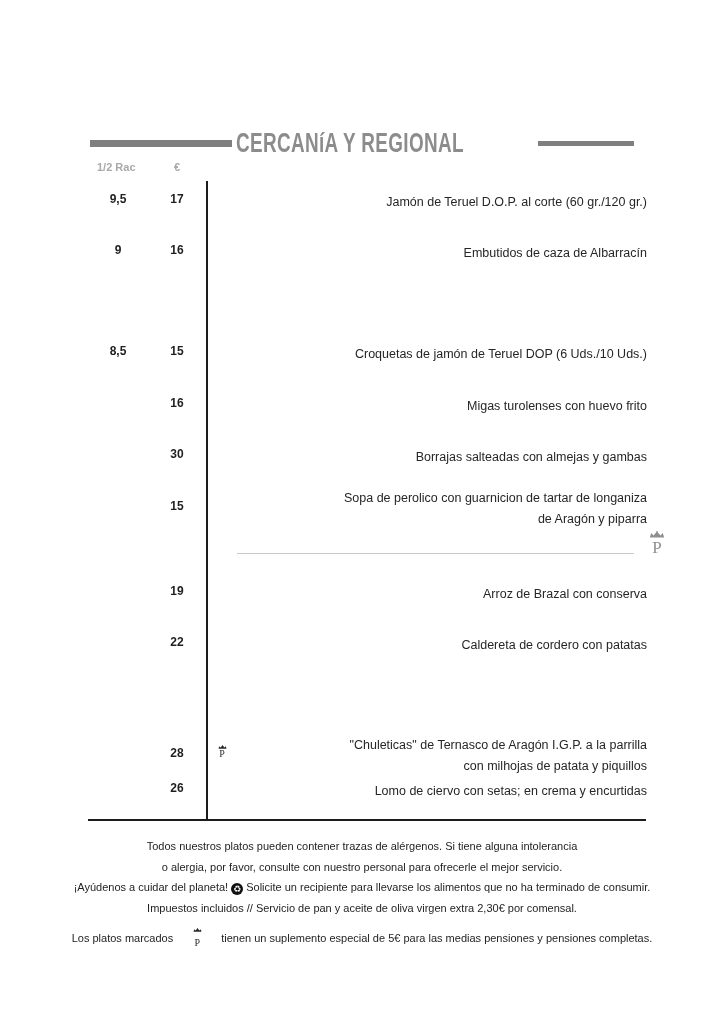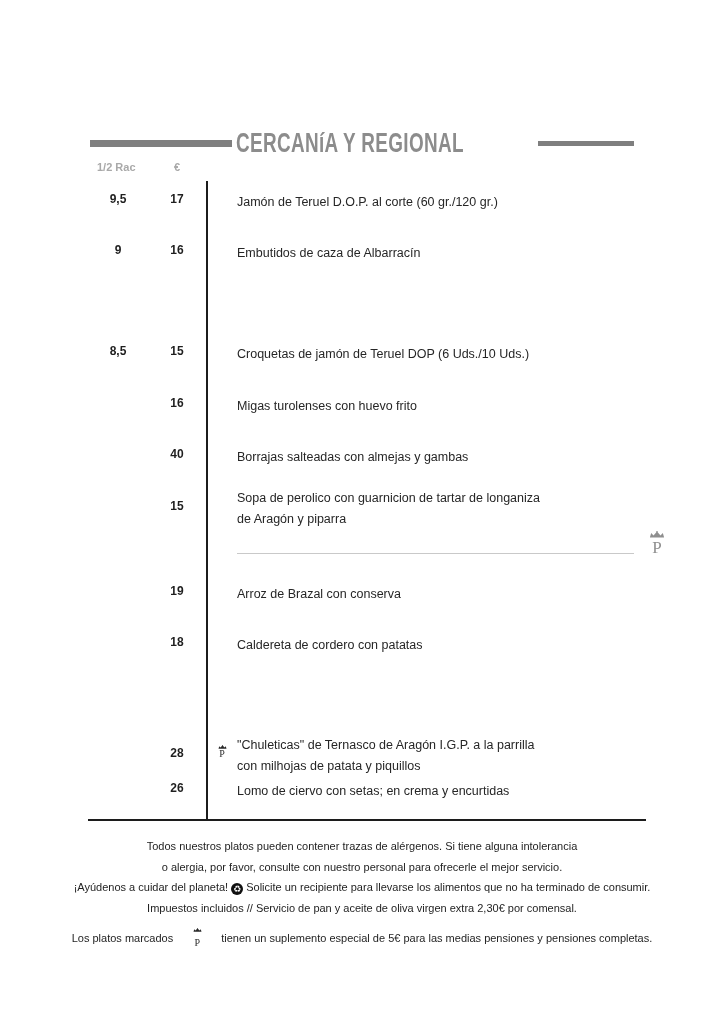--- a/index.html
+++ b/index.html
@@ -20,21 +20,21 @@
 
   .vline { position:absolute; left:206px; top:181px; width:2px; height:638px; background:#1c1c1c; }
   .bottom-line { position:absolute; left:88px; top:819px; width:558px; height:2px; background:#1c1c1c; }
   .mid-divider { position:absolute; left:237px; top:553px; width:397px; height:1px; background:#c9c9c9; }
 
   .row { position:absolute; left:0; width:724px; height:44px;padding-left:30px; }
   .half, .pricecol { position:absolute; top:0; font-size:12px; font-weight:bold; color:#1f1f1f; }
   .half { left:88px; width:60px; text-align:center; }
   .pricecol { left:147px; width:60px; text-align:center; }
   .row.two .pricecol { top:11px; }
-  .name { position:absolute; left:237px; top:0; width:410px; font-size:12.5px; color:#262626; line-height:21px; }
+  .name { position:absolute; left:237px; top:0; width:410px; font-size:12.5px; color:#262626; line-height:21px;text-align:right; }
 
   .mark { position:absolute; left:211px; top:10px; width:22px; text-align:center; color:#2a2a2a; }
   .mark .crown-glyph, .logo .crown-glyph { display:block; margin:0 auto; }
   .mark .mark-letter { display:block; font-family:"Liberation Serif", serif; font-size:10px; line-height:9px; color:#2a2a2a; }
 
   .logo { position:absolute; left:644px; top:531px; width:26px; text-align:center; color:#8f8f8f; }
   .logo .logo-letter { display:block; font-family:"Liberation Serif", serif; font-size:17px; line-height:18px; color:#8f8f8f; margin-top:1px; }
 
   .footer { position:absolute; left:55px; top:836px; width:614px; text-align:center;
             font-size:11px; color:#1e1e1e; line-height:20.5px; }
@@ -76,21 +76,21 @@
     <span class="pricecol">15</span>
     <span class="name"><span>Croquetas de jamón de Teruel DOP (6 Uds./10 Uds.)</span></span>
   </div>
 
   <div class="row" style="top:396px">
     <span class="pricecol">16</span>
     <span class="name"><span>Migas turolenses con huevo frito</span></span>
   </div>
 
   <div class="row" style="top:447px">
-    <span class="pricecol">40</span>
+    <span class="pricecol">30</span>
     <span class="name"><span>Borrajas salteadas con almejas y gambas</span></span>
   </div>
 
   <div class="row two" style="top:488px">
     <span class="pricecol">15</span>
     <span class="name">
       <div>Sopa de perolico con guarnicion de tartar de longaniza</div>
       <div>de Aragón y piparra</div>
     </span>
   </div>
@@ -104,21 +104,21 @@
     </svg>
     <span class="logo-letter">P</span>
   </div>
 
   <div class="row" style="top:584px">
     <span class="pricecol">19</span>
     <span class="name"><span>Arroz de Brazal con conserva</span></span>
   </div>
 
   <div class="row" style="top:635px">
-    <span class="pricecol">18</span>
+    <span class="pricecol">22</span>
     <span class="name"><span>Caldereta de cordero con patatas</span></span>
   </div>
 
 
   <div class="row two" style="top:735px">
     <span class="pricecol">28</span>
     <span class="mark">
       <svg class="crown-glyph" width="9" height="4" viewBox="0 0 16 7">
         <path d="M1 6 L2.2 2 L4.5 4.5 L8 0.5 L11.5 4.5 L13.8 2 L15 6 Z M1 6.6 L15 6.6 L15 7 L1 7 Z" fill="#2a2a2a"></path>
         <circle cx="8" cy="0.8" r="0.8" fill="#2a2a2a"></circle>

